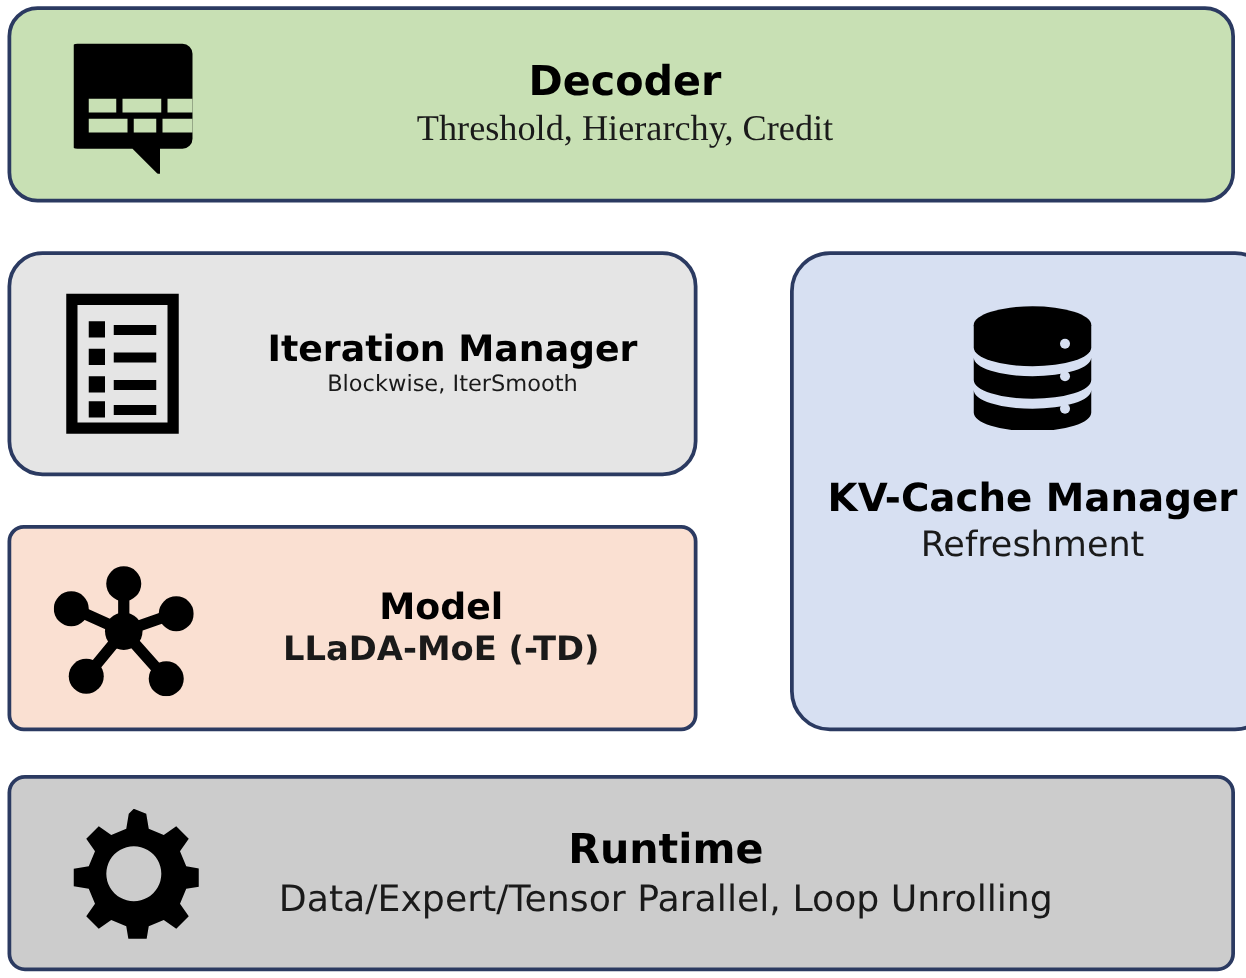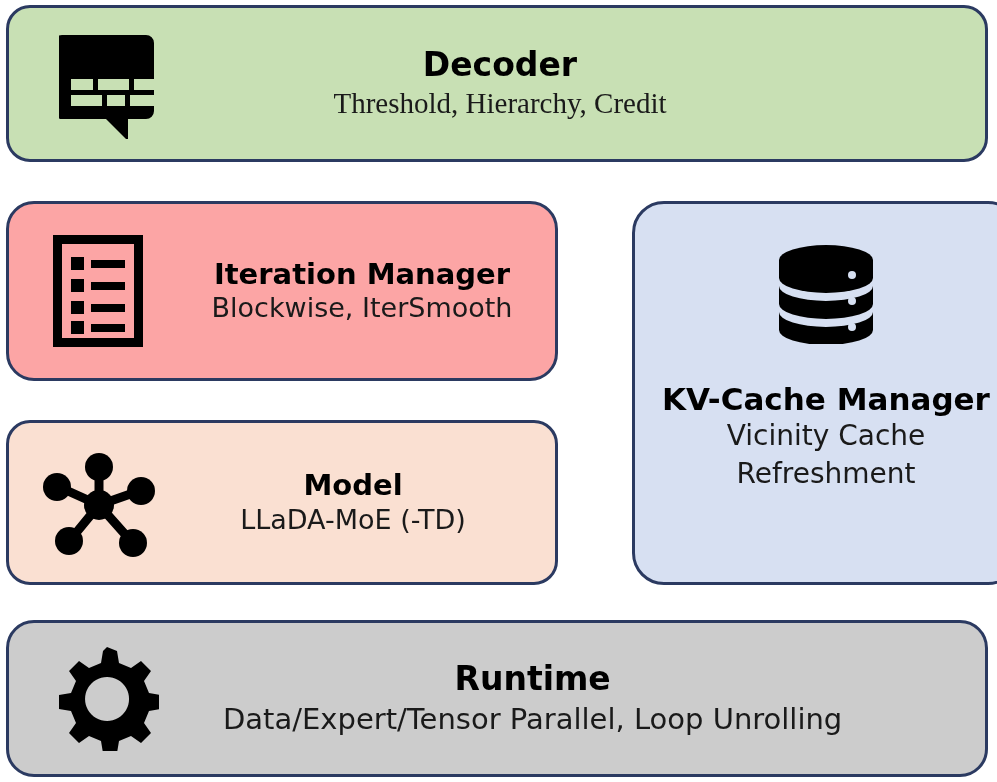--- a/index.html
+++ b/index.html
@@ -34,32 +34,32 @@
     height: 157px;
     background: #c8e0b4;
     border-radius: 24px;
   }
   
   #box-iteration {
     left: 6px;
     top: 201px;
     width: 552px;
     height: 180px;
-    background: #fca5a5;
+    background: #e5e5e5;
     border-radius: 28px;
     gap: 24px;
   }
   
   #box-model {
     left: 6px;
     top: 420px;
     width: 552px;
     height: 165px;
     background: #fae0d2;
-    border-radius: 24px;
+    border-radius: 13px;
     align-items: center;
   }
   
   #box-kv {
     left: 632px;
     top: 201px;
     width: 388px;
     height: 384px;
     background: #d7e0f2;
     border-radius: 32px;
@@ -67,21 +67,21 @@
     justify-content: flex-start;
     align-items: center;
   }
   
   #box-runtime {
     left: 6px;
     top: 620px;
     width: 982px;
     height: 157px;
     background: #cccccc;
-    border-radius: 28px;
+    border-radius: 14px;
     gap: 36px;
   }
 
   .icon-slot {
     flex: 0 0 auto;
     display: flex;
     align-items: center;
     justify-content: center;
   }
   .text-block {
@@ -108,27 +108,27 @@
   
   #box-decoder .icon-slot { width: 160px; margin-left: 18px; }
   #box-decoder .text-block { margin-right: 172px; }
   #box-decoder .title { font-size: 33px; }
   #box-decoder .subtitle { font-size: 29px; margin-top: 2px; font-family: Liberation Serif, serif; }
 
   
   #box-iteration .icon-slot { width: 150px; margin-left: 14px; }
   #box-iteration .text-block { margin-right: 28px; }
   #box-iteration .title { font-size: 29px; }
-  #box-iteration .subtitle { font-size: 27px; margin-top: 2px; }
+  #box-iteration .subtitle { font-size: 18px; margin-top: 2px; }
 
   
   #box-model .icon-slot { width: 160px; margin-left: 10px; }
   #box-model .text-block { margin-right: 28px; }
   #box-model .title { font-size: 29px; }
-  #box-model .subtitle { font-size: 27px; margin-top: 2px; }
+  #box-model .subtitle { font-size: 27px; margin-top: 2px; font-weight: bold; }
 
   
   #box-kv .icon-slot { width: 120px; height: 120px; margin-top: 30px; }
   #box-kv .text-block { margin-top: 28px; flex: 0 0 auto; }
   #box-kv .title { font-size: 31px; }
   #box-kv .subtitle { font-size: 28px; line-height: 1.35; }
 
   
   #box-runtime .icon-slot { width: 160px; margin-left: 18px; }
   #box-runtime .text-block { margin-right: 172px; }
@@ -213,21 +213,20 @@
           <path d="M4 42 v18 a47 15 0 0 0 94 0 v-18 a47 15 0 0 1 -94 0 z"></path>
           <path d="M4 68 v18 a47 15 0 0 0 94 0 v-18 a47 15 0 0 1 -94 0 z"></path>
         </g>
         <circle cx="77" cy="31" r="4" fill="#d7e0f2"></circle>
         <circle cx="77" cy="57" r="4" fill="#d7e0f2"></circle>
         <circle cx="77" cy="83" r="4" fill="#d7e0f2"></circle>
       </svg>
     </div>
     <div class="text-block">
       <div class="title">KV-Cache Manager</div>
-      <div class="subtitle">Vicinity Cache</div>
       <div class="subtitle">Refreshment</div>
     </div>
   </div>
 
   <div class="box" id="box-runtime">
     <div class="icon-slot">
       <svg width="104" height="104" viewBox="0 0 104 104" aria-hidden="true">
         <path fill="#000000" fill-rule="evenodd" d="
           M52 0
           l10 4 l2 12 l12 5 l10 -7 l10 10 l-7 10 l5 12 l12 2 l0 14 l-12 2 l-5 12 l7 10 l-10 10 l-10 -7 l-12 5 l-2 12 l-14 0 l-2 -12 l-12 -5 l-10 7 l-10 -10 l7 -10 l-5 -12 l-12 -2 l0 -14 l12 -2 l5 -12 l-7 -10 l10 -10 l10 7 l12 -5 l2 -12 z

